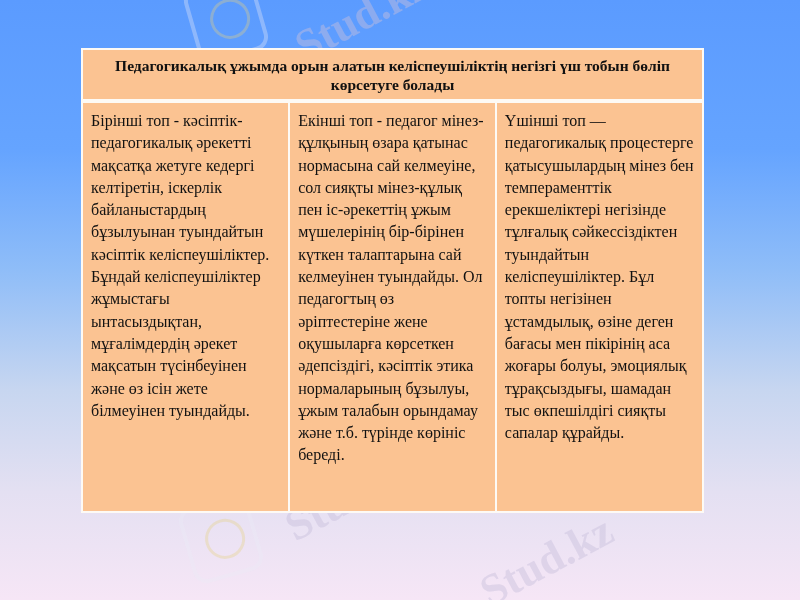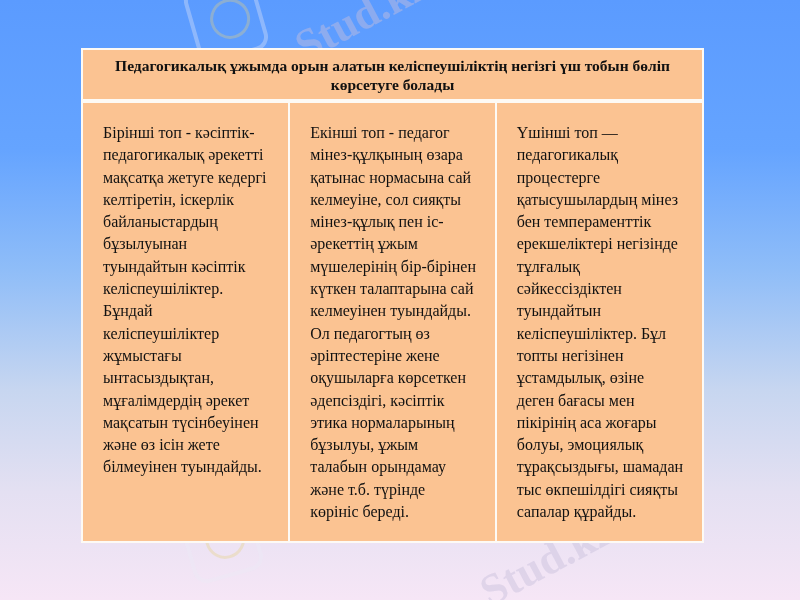--- a/index.html
+++ b/index.html
@@ -72,21 +72,21 @@
       border-bottom-width: 4px;
     }
     .slide-table td {
       font-size: 16px;
       line-height: 22.3px;
       padding: 7px 6px 6px 8px;
       height: 395px;
       width: 193px;
     }
     .cell-text {
-      margin: 12px;
+      margin: 0;
     }
   </style>
 </head>
 <body>
 
 <div class="wm-logo" style="left:190px; top:-20px;"></div>
 <div class="watermark" style="left:290px; top:-10px;">Stud.kz</div>
 <div class="watermark" style="left:480px; top:60px;">Stud.kz</div>
 <div class="wm-logo" style="left:245px; top:150px;"></div>
 <div class="watermark" style="left:300px; top:130px;">Stud.kz</div>

